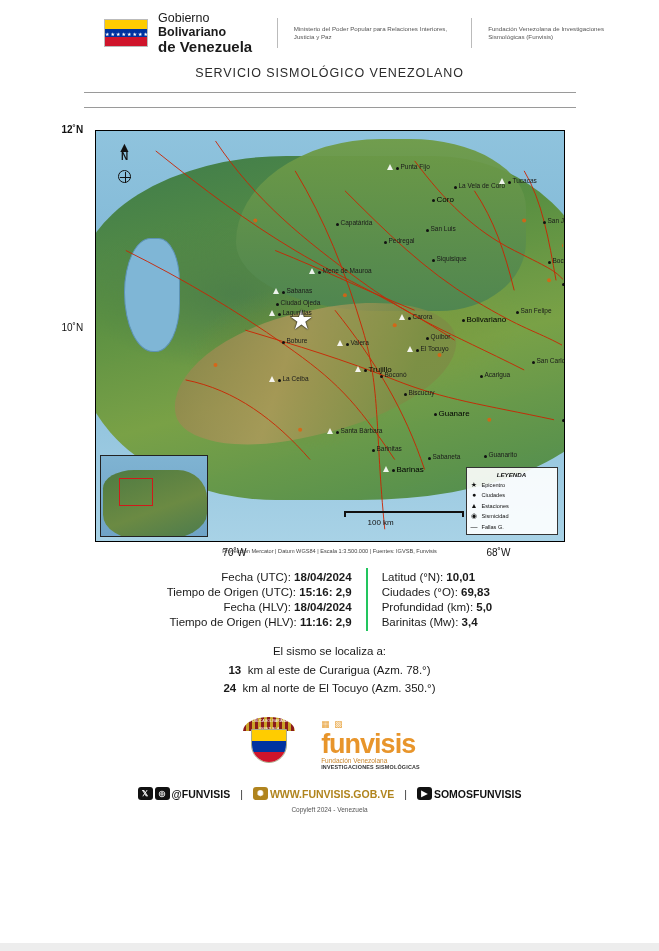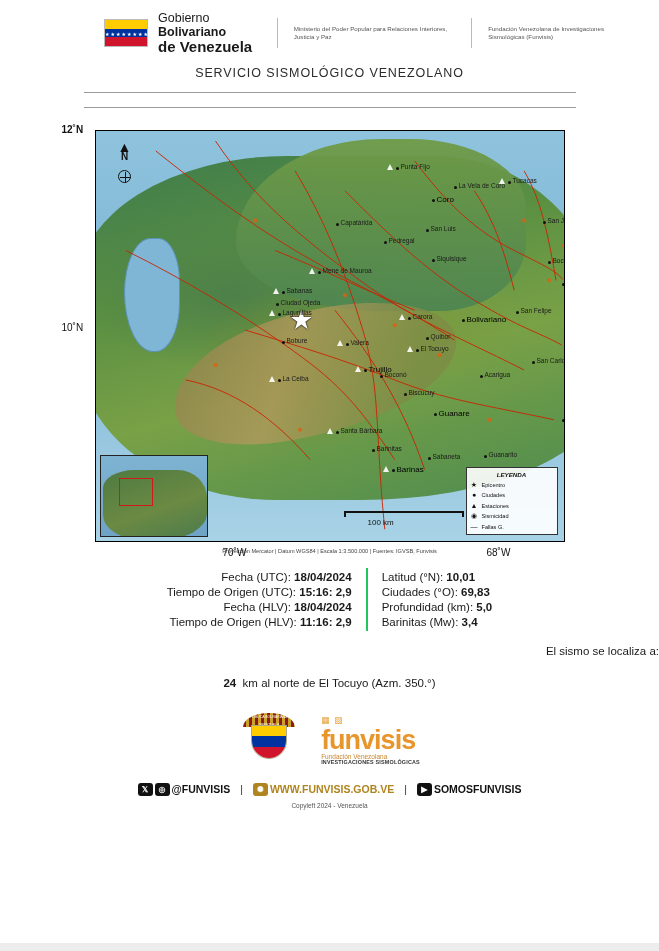--- a/index.html
+++ b/index.html
@@ -207,21 +207,21 @@
   }
   .data .col { padding: 0 14px; }
   .data .col.left { text-align:right; border-right:2px solid #22c55e; }
   .data .col.right { text-align:left; }
   .data .row { margin: 3px 0; white-space:nowrap; }
   .data .row b { font-weight:bold; }
 
   .loc {
     text-align:center; font-size:11.5px; margin-top:12px; line-height:1.55;
   }
-  .loc .hdr { margin-bottom:14px;text-align:right; }
+  .loc .hdr { margin-bottom:1px; }
   .loc b { font-weight:bold; }
 
   
   .footer-logos {
     display:flex; justify-content:center; align-items:center; gap:22px;
     margin-top: 20px;
   }
   .seal {
     width:60px; height:56px; position:relative;
     display:flex; flex-direction:column; align-items:center;
@@ -483,20 +483,21 @@
     <div class="col right">
       <div class="row"><span>Latitud (°N):</span> <b>10,01</b></div>
       <div class="row"><span>Ciudades (°O):</span> <b>69,83</b></div>
       <div class="row"><span>Profundidad (km):</span> <b>5,0</b></div>
       <div class="row"><span>Barinitas (Mw):</span> <b>3,4</b></div>
     </div>
   </div>
 
   <div class="loc">
     <div class="hdr">El sismo se localiza a:</div>
+    <div><b>13</b>&nbsp; <span>km al este de Curarigua (Azm. 78.°)</span></div>
     <div><b>24</b>&nbsp; <span>km al norte de El Tocuyo (Azm. 350.°)</span></div>
   </div>
 
   <div class="footer-logos">
     <div class="seal">
       <div class="ring">REPÚBLICA BOLIVARIANA DE VENEZUELA</div>
       <div class="sflag">
         <i style="background:#ffcc00"></i>
           <i style="background:#0033a0"></i>
           <i style="background:#cf142b"></i>

